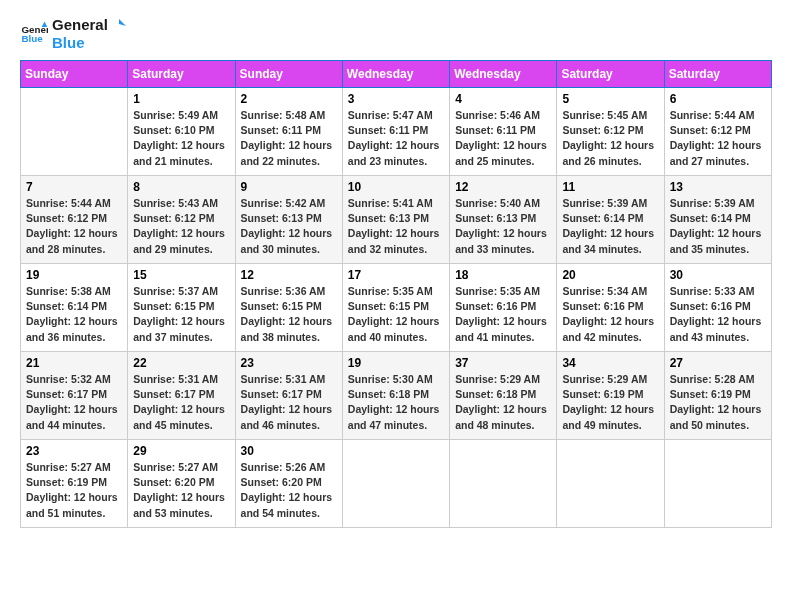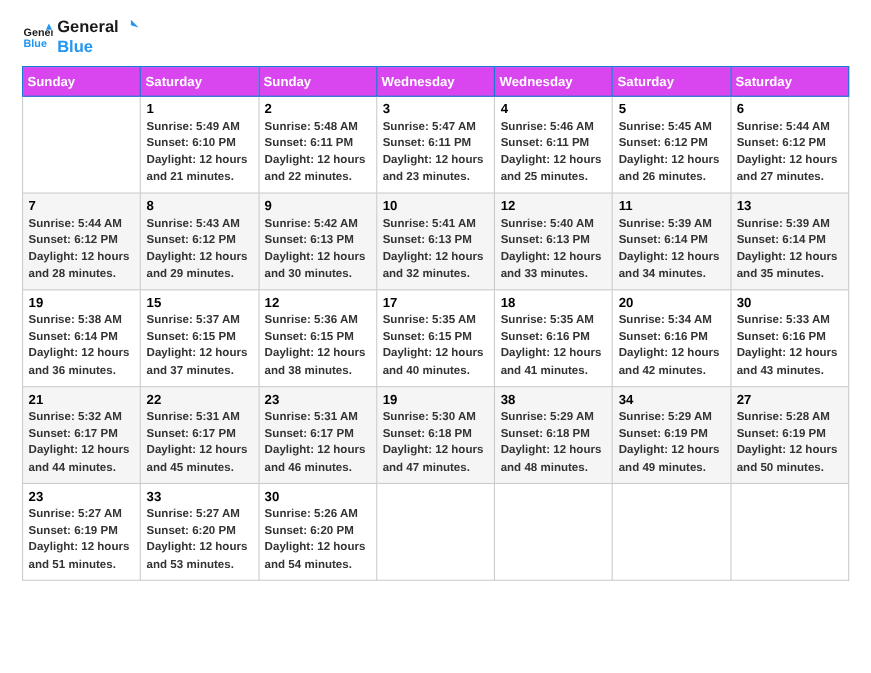--- a/index.html
+++ b/index.html
@@ -216,39 +216,39 @@
         </td>
         <td>
           <span class="day-num">23</span>
           <div class="day-info">Sunrise: 5:31 AM<br>Sunset: 6:17 PM<br>Daylight: 12 hours<br>and 46 minutes.</div>
         </td>
         <td>
           <span class="day-num">19</span>
           <div class="day-info">Sunrise: 5:30 AM<br>Sunset: 6:18 PM<br>Daylight: 12 hours<br>and 47 minutes.</div>
         </td>
         <td>
-          <span class="day-num">38</span>
+          <span class="day-num">37</span>
           <div class="day-info">Sunrise: 5:29 AM<br>Sunset: 6:18 PM<br>Daylight: 12 hours<br>and 48 minutes.</div>
         </td>
         <td>
           <span class="day-num">34</span>
           <div class="day-info">Sunrise: 5:29 AM<br>Sunset: 6:19 PM<br>Daylight: 12 hours<br>and 49 minutes.</div>
         </td>
         <td>
           <span class="day-num">27</span>
           <div class="day-info">Sunrise: 5:28 AM<br>Sunset: 6:19 PM<br>Daylight: 12 hours<br>and 50 minutes.</div>
         </td>
       </tr>
       <tr>
         <td>
           <span class="day-num">23</span>
           <div class="day-info">Sunrise: 5:27 AM<br>Sunset: 6:19 PM<br>Daylight: 12 hours<br>and 51 minutes.</div>
         </td>
         <td>
-          <span class="day-num">33</span>
+          <span class="day-num">29</span>
           <div class="day-info">Sunrise: 5:27 AM<br>Sunset: 6:20 PM<br>Daylight: 12 hours<br>and 53 minutes.</div>
         </td>
         <td>
           <span class="day-num">30</span>
           <div class="day-info">Sunrise: 5:26 AM<br>Sunset: 6:20 PM<br>Daylight: 12 hours<br>and 54 minutes.</div>
         </td>
         <td class="empty-cell"></td>
         <td class="empty-cell"></td>
         <td class="empty-cell"></td>
         <td class="empty-cell"></td>

